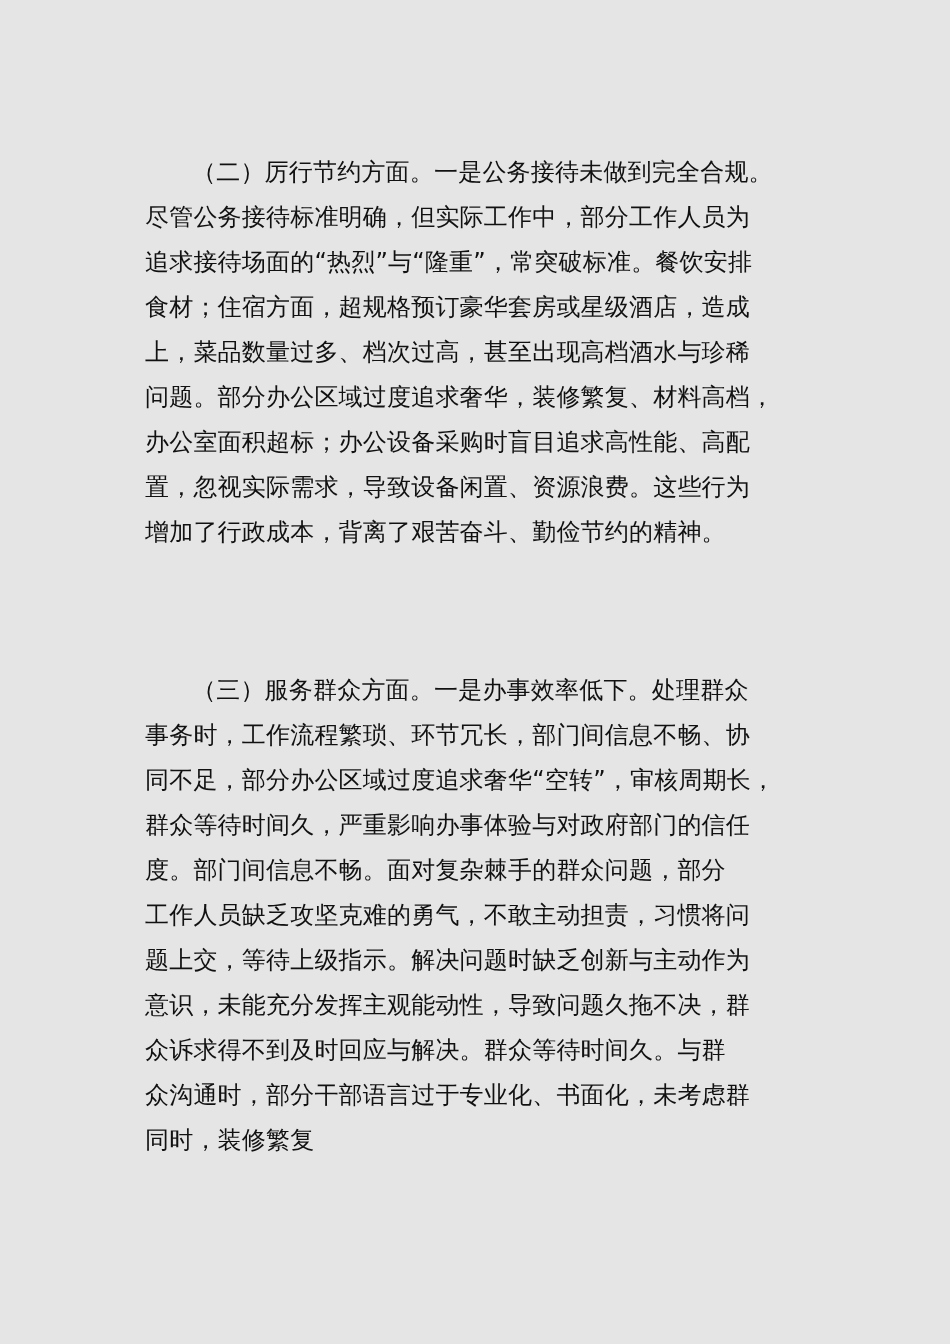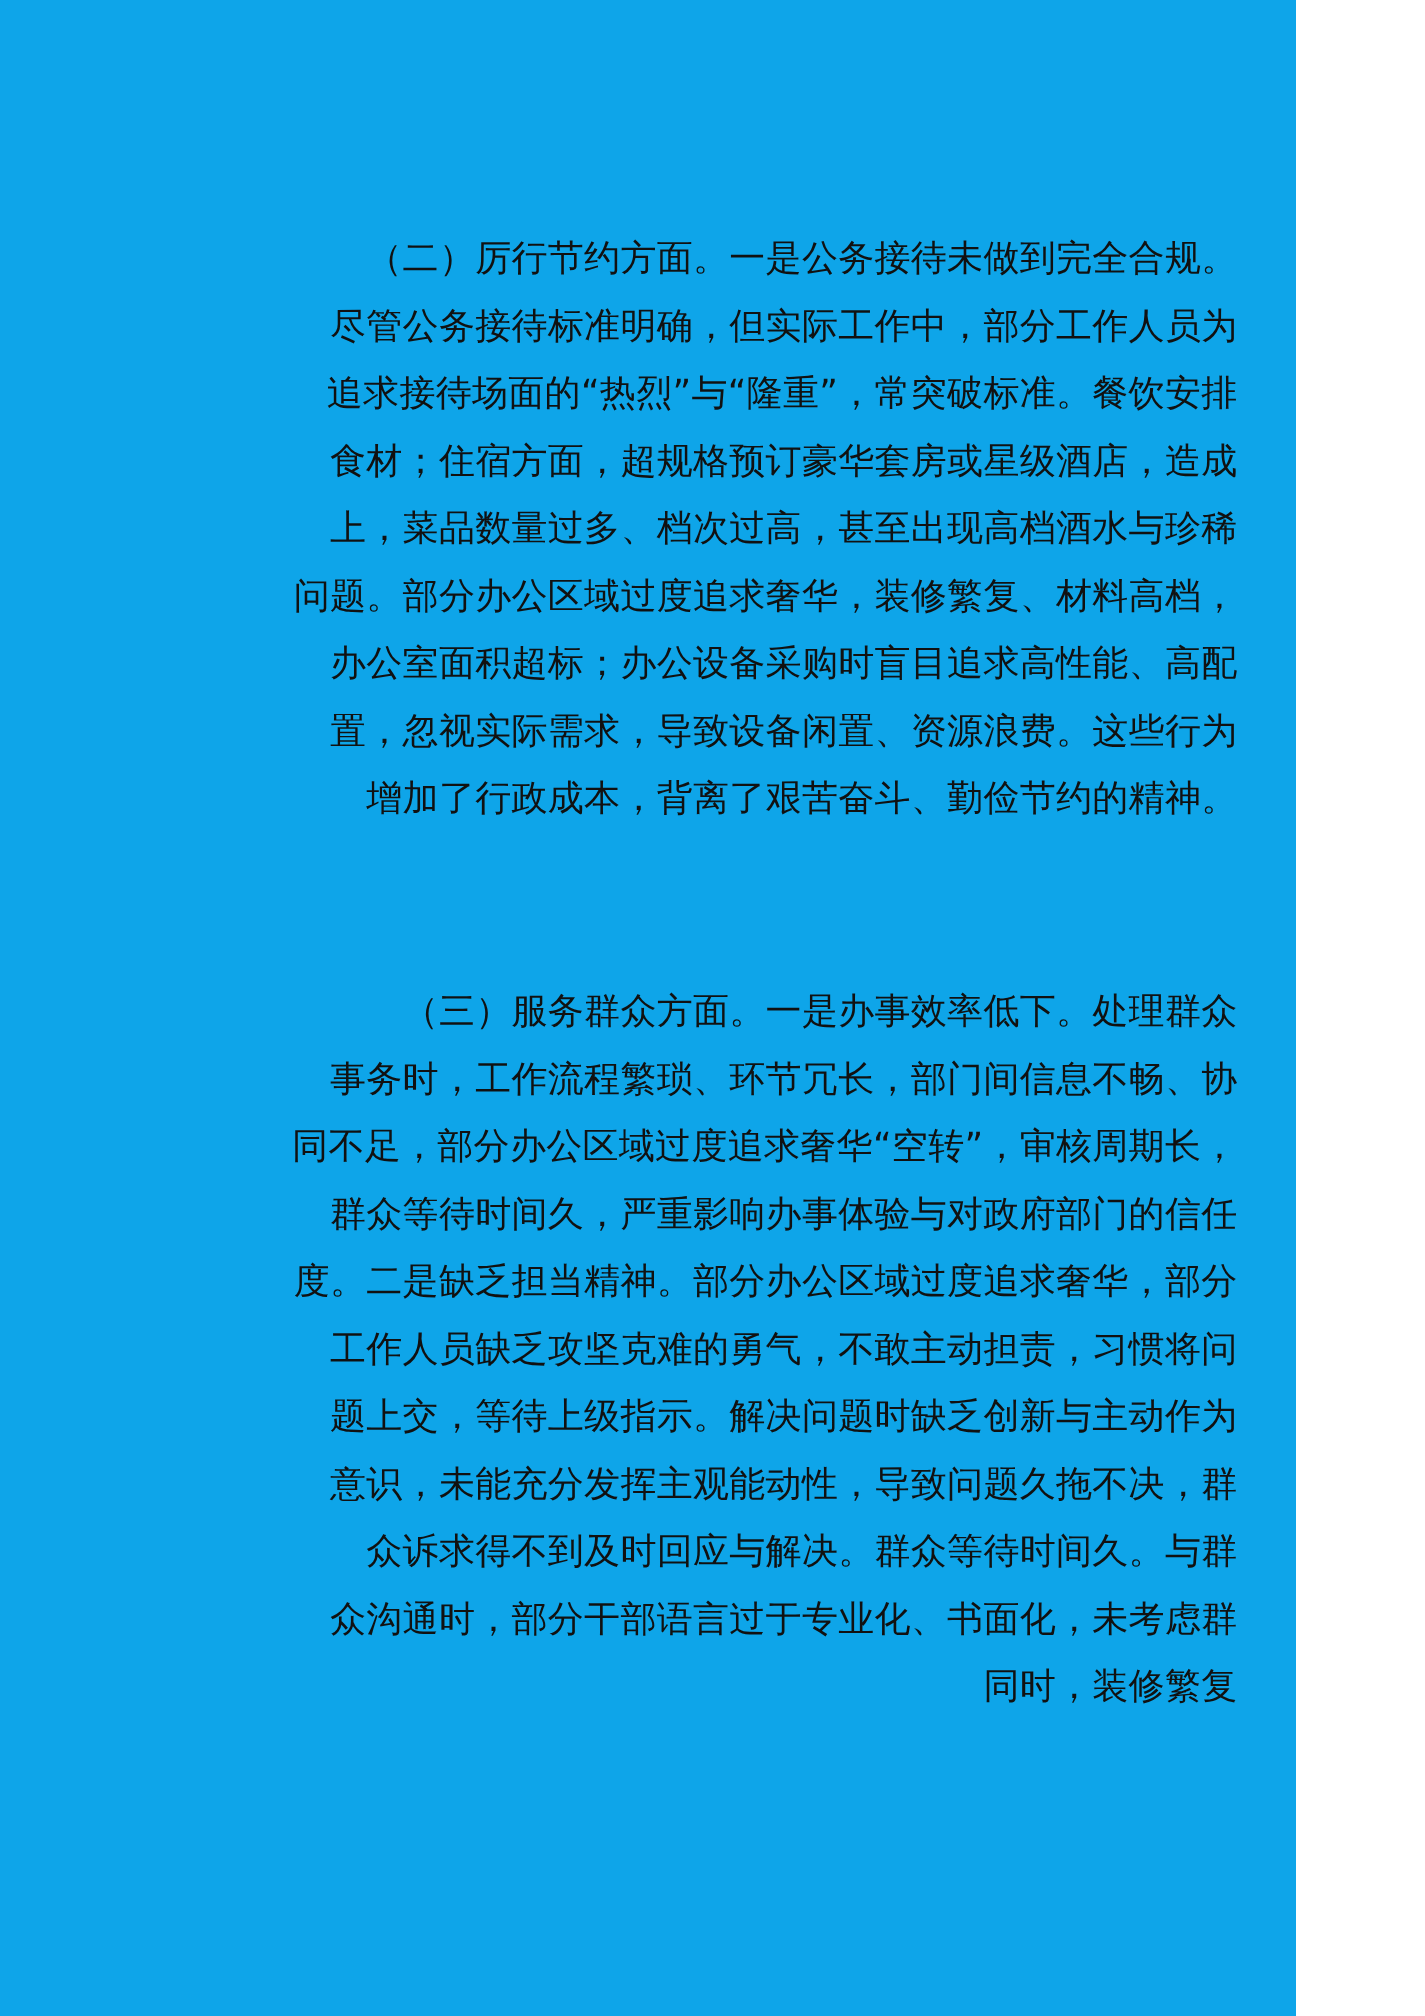--- a/index.html
+++ b/index.html
@@ -12,43 +12,42 @@
       height: 1344px;
       position: relative;
       overflow: hidden;
       font-family: "DejaVu Sans", "Liberation Sans", sans-serif;
       color: #111111;
     }
     .page {
       position: absolute;
       left: 0;
       top: 0;
-      width: 864px;
+      width: 950px;
       height: 1344px;
-      background: #0ea5e9;
-      text-align: right;
+      background: #e5e5e5;
     }
     .para {
       position: absolute;
       left: 145px;
       width: 680px;
     }
     .line {
       display: block;
       height: 45px;
       line-height: 45px;
       font-size: 24px;
       white-space: nowrap;
       letter-spacing: 0.2px;
     }
     .line.indent {
       padding-left: 47px;
     }
     #para-2 { top: 150px; }
-    #para-3 { top: 652px; }
+    #para-3 { top: 668px; }
   </style>
 </head>
 <body>
 
 <div class="page">
 
   <div class="para" id="para-2">
     <span class="line indent">（二）厉行节约方面。一是公务接待未做到完全合规。</span>
     <span class="line">尽管公务接待标准明确，但实际工作中，部分工作人员为</span>
     <span class="line">追求接待场面的“热烈”与“隆重”，常突破标准。餐饮安排</span>
@@ -58,21 +57,21 @@
     <span class="line">办公室面积超标；办公设备采购时盲目追求高性能、高配</span>
     <span class="line">置，忽视实际需求，导致设备闲置、资源浪费。这些行为</span>
     <span class="line">增加了行政成本，背离了艰苦奋斗、勤俭节约的精神。</span>
   </div>
 
   <div class="para" id="para-3">
     <span class="line indent">（三）服务群众方面。一是办事效率低下。处理群众</span>
     <span class="line">事务时，工作流程繁琐、环节冗长，部门间信息不畅、协</span>
     <span class="line">同不足，部分办公区域过度追求奢华“空转”，审核周期长，</span>
     <span class="line">群众等待时间久，严重影响办事体验与对政府部门的信任</span>
-    <span class="line">度。二是缺乏担当精神。部分办公区域过度追求奢华，部分</span>
+    <span class="line">度。部门间信息不畅。面对复杂棘手的群众问题，部分</span>
     <span class="line">工作人员缺乏攻坚克难的勇气，不敢主动担责，习惯将问</span>
     <span class="line">题上交，等待上级指示。解决问题时缺乏创新与主动作为</span>
     <span class="line">意识，未能充分发挥主观能动性，导致问题久拖不决，群</span>
     <span class="line">众诉求得不到及时回应与解决。群众等待时间久。与群</span>
     <span class="line">众沟通时，部分干部语言过于专业化、书面化，未考虑群</span>
     <span class="line">同时，装修繁复</span>
   </div>
 
 </div>
 

